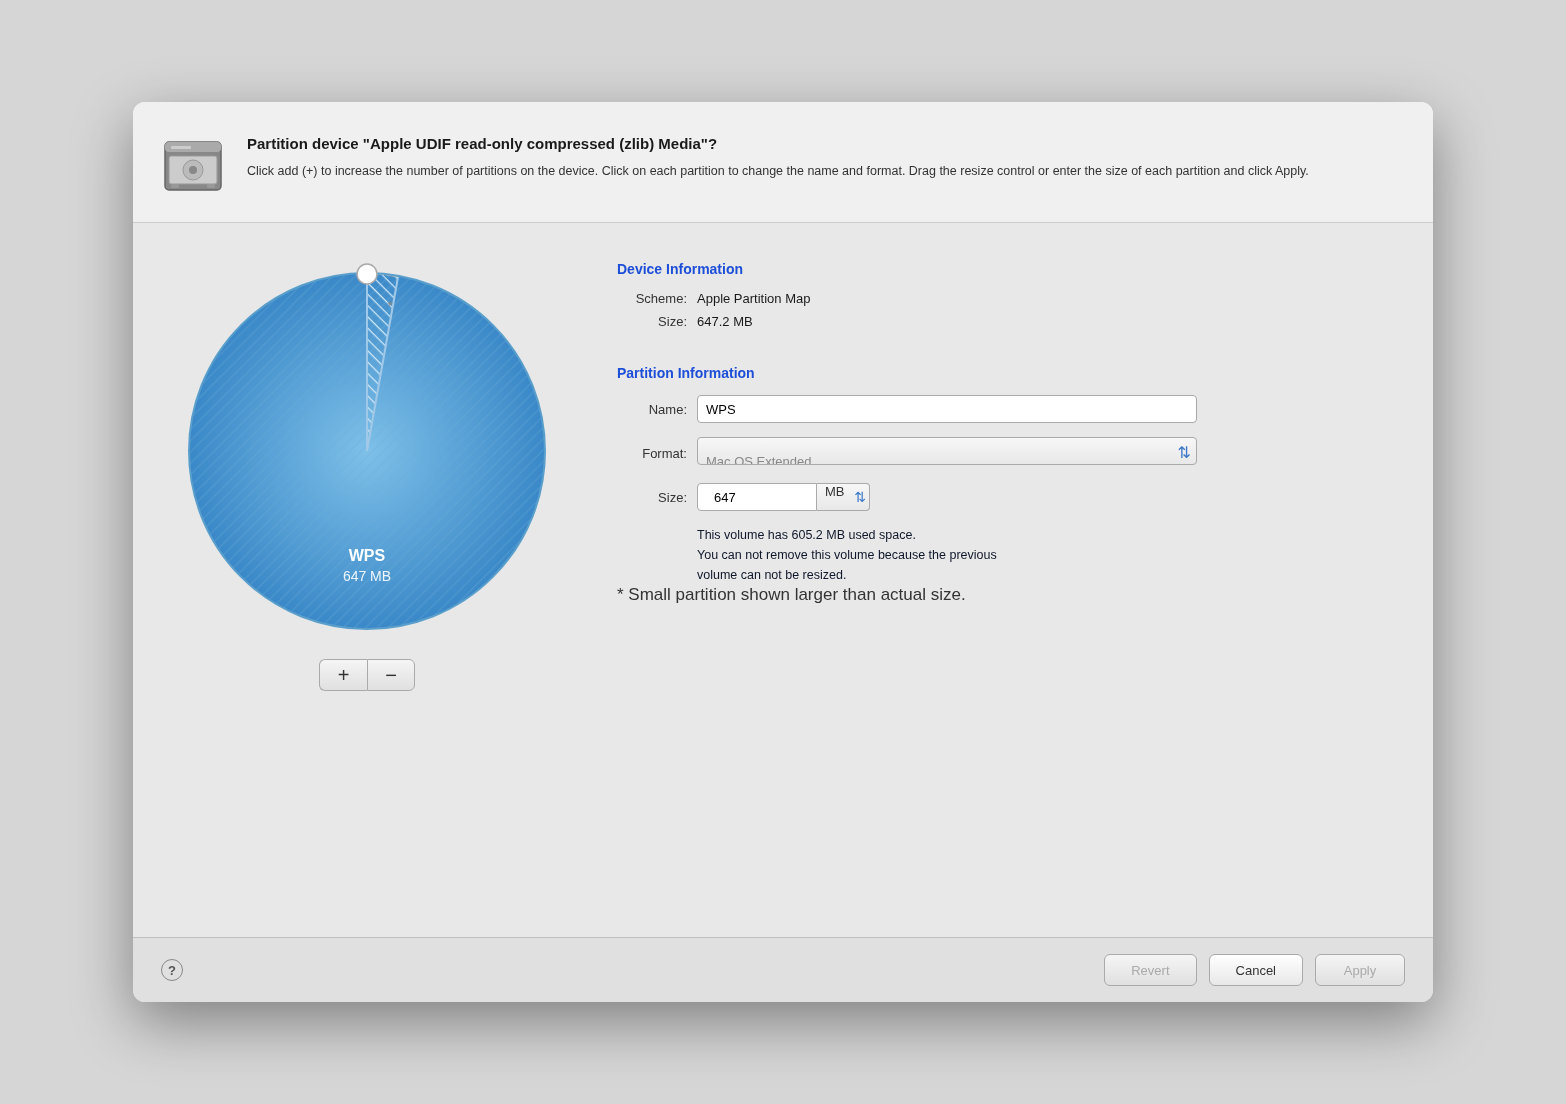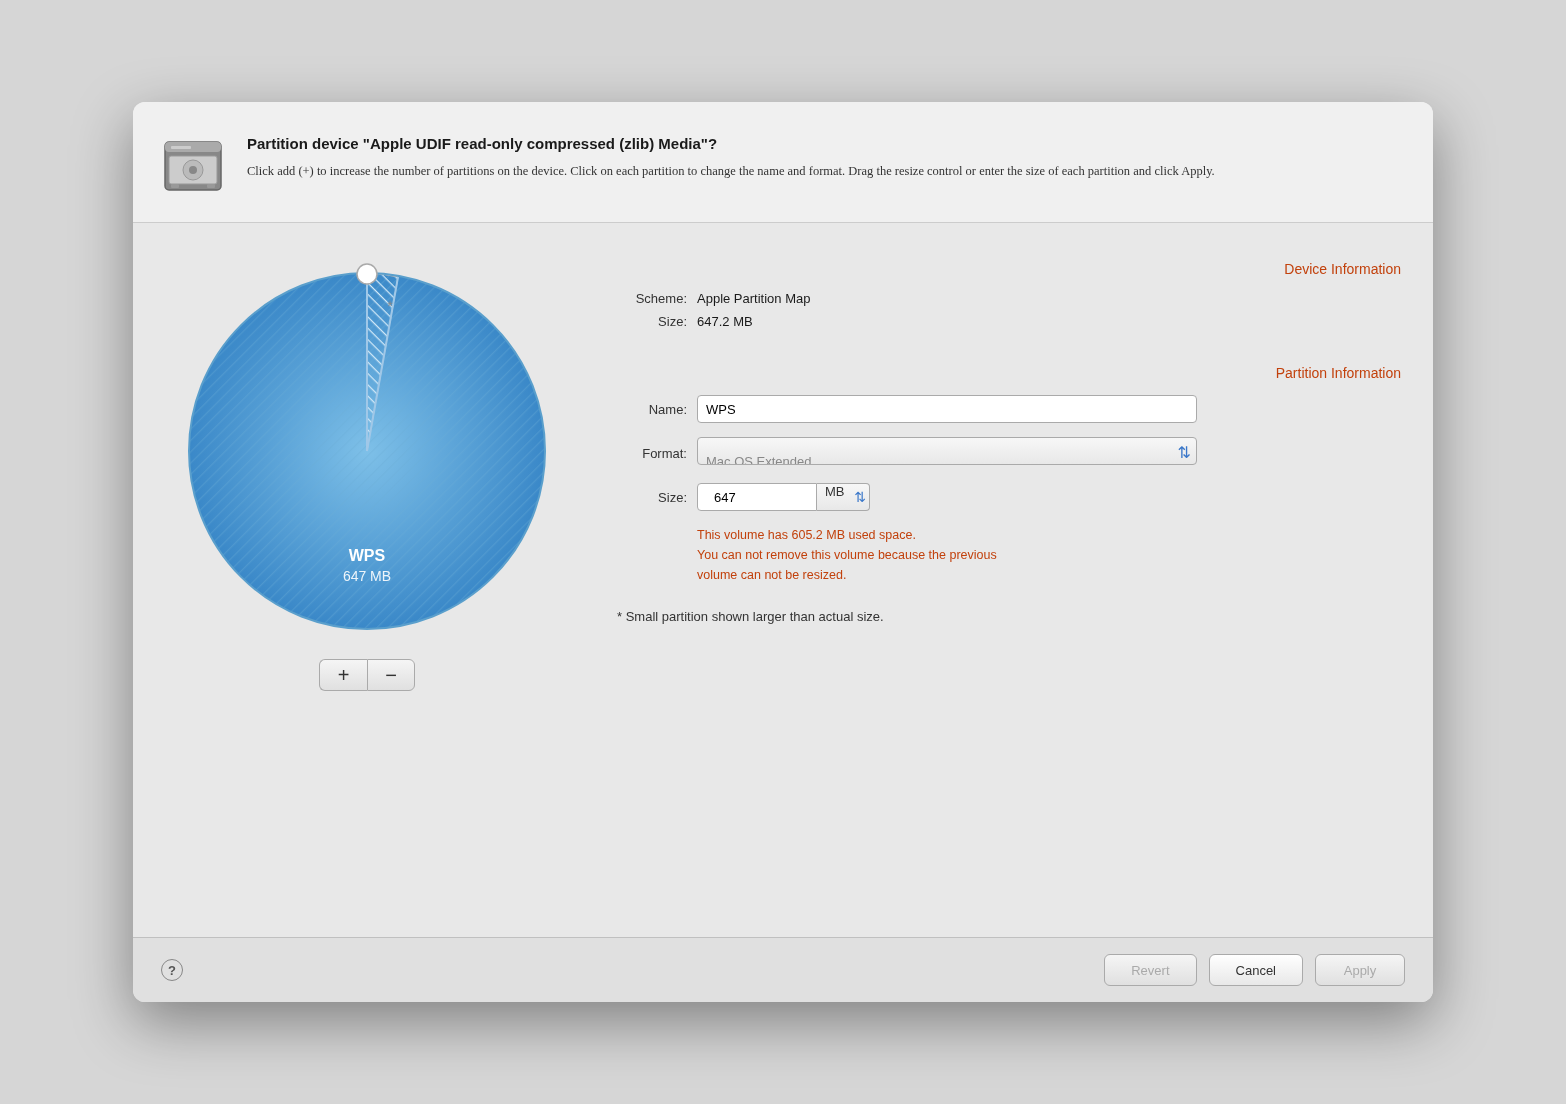--- a/index.html
+++ b/index.html
@@ -52,21 +52,20 @@
       font-weight: 700;
       color: #1a1a1a;
       margin-bottom: 8px;
       line-height: 1.3;
     }
 
     .header-desc {
       font-size: 12.5px;
       color: #333;
       line-height: 1.5;
-      font-family: Liberation Serif, serif;
     }
 
     
     .dialog-body {
       display: flex;
       flex: 1;
       padding: 28px 32px 20px 24px;
       gap: 40px;
       background: #e8e8e8;
     }
@@ -126,24 +125,23 @@
     .info-panel {
       flex: 1;
       display: flex;
       flex-direction: column;
       gap: 0;
       padding-top: 10px;
     }
 
     .section-title {
       font-size: 14px;
-      font-weight: 400;
-      color: #c2410c;
+      font-weight: 700;
+      color: #1d4ed8;
       margin-bottom: 14px;
-      text-align: right;
     }
 
     .device-info-section {
       margin-bottom: 28px;
     }
 
     .info-row {
       display: flex;
       align-items: baseline;
       margin-bottom: 8px;
@@ -267,31 +265,30 @@
       right: 4px;
       top: 50%;
       transform: translateY(-50%);
       pointer-events: none;
       color: #3a77c9;
       font-size: 14px;
     }
 
     .note-text {
       font-size: 12.5px;
-      color: #c2410c;
+      color: #0f172a;
       line-height: 1.6;
       margin-top: 8px;
       margin-left: 80px;
       max-width: 500px;
     }
 
     .footnote-text {
-      font-size: 13px;
-      color: #333;
-      margin-top: 24px;
+      font-size: 17px;
+      color: #333;
     }
 
     
     .dialog-footer {
       display: flex;
       align-items: center;
       padding: 16px 28px;
       background: #e0e0e0;
       border-top: 1px solid #c0c0c0;
       gap: 12px;

